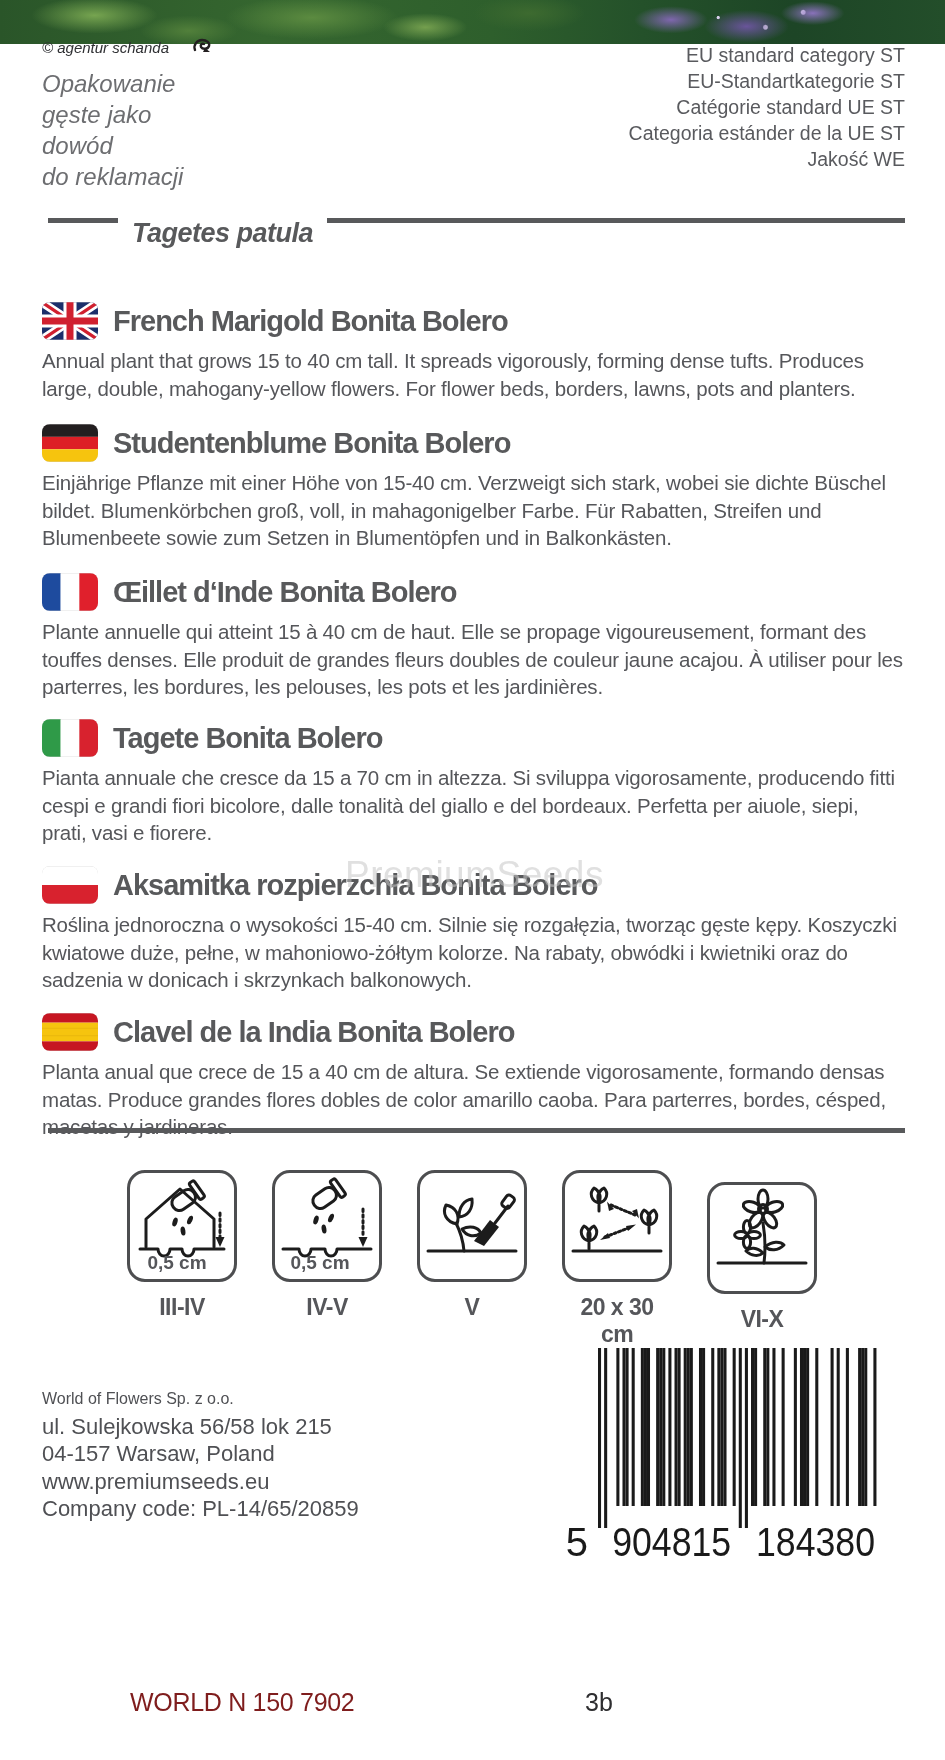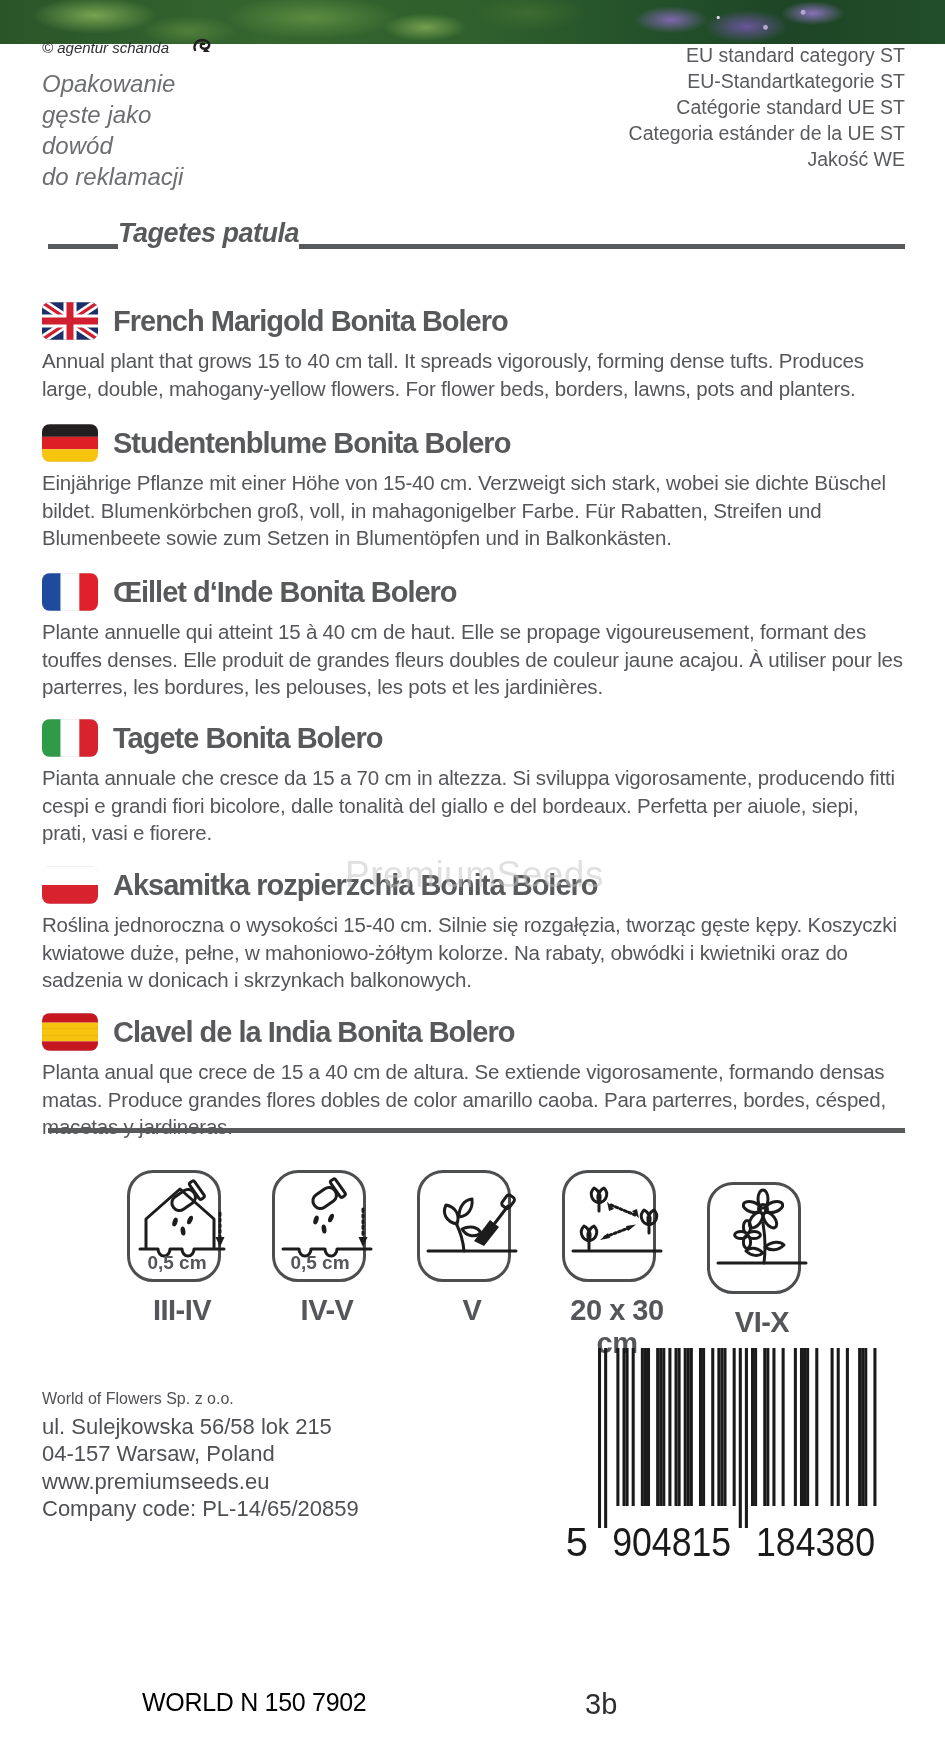--- a/index.html
+++ b/index.html
@@ -23,46 +23,46 @@
       radial-gradient(circle 3px at 85% 28%, #ffffff 60%, rgba(255,255,255,0) 100%),
       radial-gradient(circle 2px at 76% 40%, #e8e2f5 60%, rgba(255,255,255,0) 100%),
       linear-gradient(90deg,#2a5529,#35662f 28%,#2e5f2c 52%,#24512a 68%,#1d4526 84%,#234e2a);
   }
   
   .credit{position:absolute;left:42px;top:38px;display:flex;align-items:center;gap:23px;
     font-style:italic;font-size:15px;color:#2f3033;}
   .claim{position:absolute;left:42px;top:68px;font-style:italic;font-size:24px;line-height:31px;color:#6d6e71;}
   .eu-block{position:absolute;right:40px;top:42px;text-align:right;font-size:19.5px;line-height:26px;color:#595a5e;}
   
-  .species-header{position:absolute;left:48px;right:40px;top:218px;display:flex;align-items:flex-end;}
+  .species-header{position:absolute;left:48px;right:40px;top:218px;display:flex;align-items:flex-start;gap:14px;}
   .species-header .dash{width:70px;height:5px;background:#58595b;}
   .species-header .rule{flex:1;height:5px;background:#58595b;}
   .species-header h1{margin:0;font-size:27px;font-style:italic;font-weight:bold;color:#58595b;letter-spacing:-0.5px;}
   
   .lang-section{position:absolute;left:42px;right:38px;}
   .lang-head{display:flex;align-items:center;gap:15px;margin-top:48px;}
   .flag{display:inline-block;width:56px;height:38px;border-radius:8px;overflow:hidden;
     box-shadow:inset 0 0 0 1px rgba(0,0,0,.18), inset 0 10px 8px -6px rgba(255,255,255,.55);flex:0 0 auto;}
   .flag svg{display:block;}
   .lang-head h2{margin:0;font-size:29px;font-weight:bold;color:#58595b;letter-spacing:-1px;}
   .lang-section p{margin:7px 0 0 0;font-size:20.5px;line-height:27.5px;color:#55565a;letter-spacing:-0.2px;}
   .watermark{position:absolute;left:345px;top:854px;font-size:37px;color:#c7c7c7;opacity:.55;letter-spacing:.5px;}
   
   .divider{position:absolute;left:48px;right:40px;top:1128px;height:5px;background:#58595b;}
   
-  .icon-box{position:absolute;top:1170px;width:94px;height:112px;border:3px solid #4d4e50;border-radius:26px;box-sizing:border-box;background:#fff;}
+  .icon-box{position:absolute;top:1170px;width:110px;height:112px;border:3px solid #4d4e50;border-radius:18px;box-sizing:border-box;background:#fff;}
   .icon-box svg{display:block;width:104px;height:106px;}
-  .icon-label{position:absolute;top:1294px;width:110px;text-align:center;font-weight:bold;font-size:29px;color:#55565a;letter-spacing:-0.5px;}
+  .icon-label{position:absolute;top:1294px;width:110px;text-align:center;font-weight:bold;font-size:23px;color:#55565a;letter-spacing:-0.5px;}
   .ib1,.il1{left:127px;} .ib2,.il2{left:272px;} .ib3,.il3{left:417px;} .ib4,.il4{left:562px;} .ib5,.il5{left:707px;margin-top:12px;}
   
   .address{position:absolute;left:42px;top:1342px;font-size:22px;line-height:27.5px;color:#4f5054;}
   .address .company{font-weight:normal;font-size:16px;margin-top:43px;}
   .barcode{position:absolute;left:562px;top:1346px;}
-  .footer-batch{position:absolute;left:130px;top:1688px;font-size:25px;color:#000000;letter-spacing:-0.3px;margin-left:12px;}
-  .footer-code{position:absolute;left:585px;top:1688px;font-size:29px;color:#2e2e30;}
+  .footer-batch{position:absolute;left:130px;top:1688px;font-size:25px;color:#7f1d1d;letter-spacing:-0.3px;}
+  .footer-code{position:absolute;left:585px;top:1688px;font-size:25px;color:#2e2e30;}
   .ico{stroke:#1c1c1c;fill:none;stroke-width:3;stroke-linecap:round;stroke-linejoin:round;}
   .ico-fill{fill:#1c1c1c;stroke:none;}
   .ico-txt{font-family:"Liberation Sans",sans-serif;font-weight:bold;fill:#55565a;}
 </style>
 </head>
 <body>
 
 <div id="packet">
 
   <div class="photo-strip"></div>

